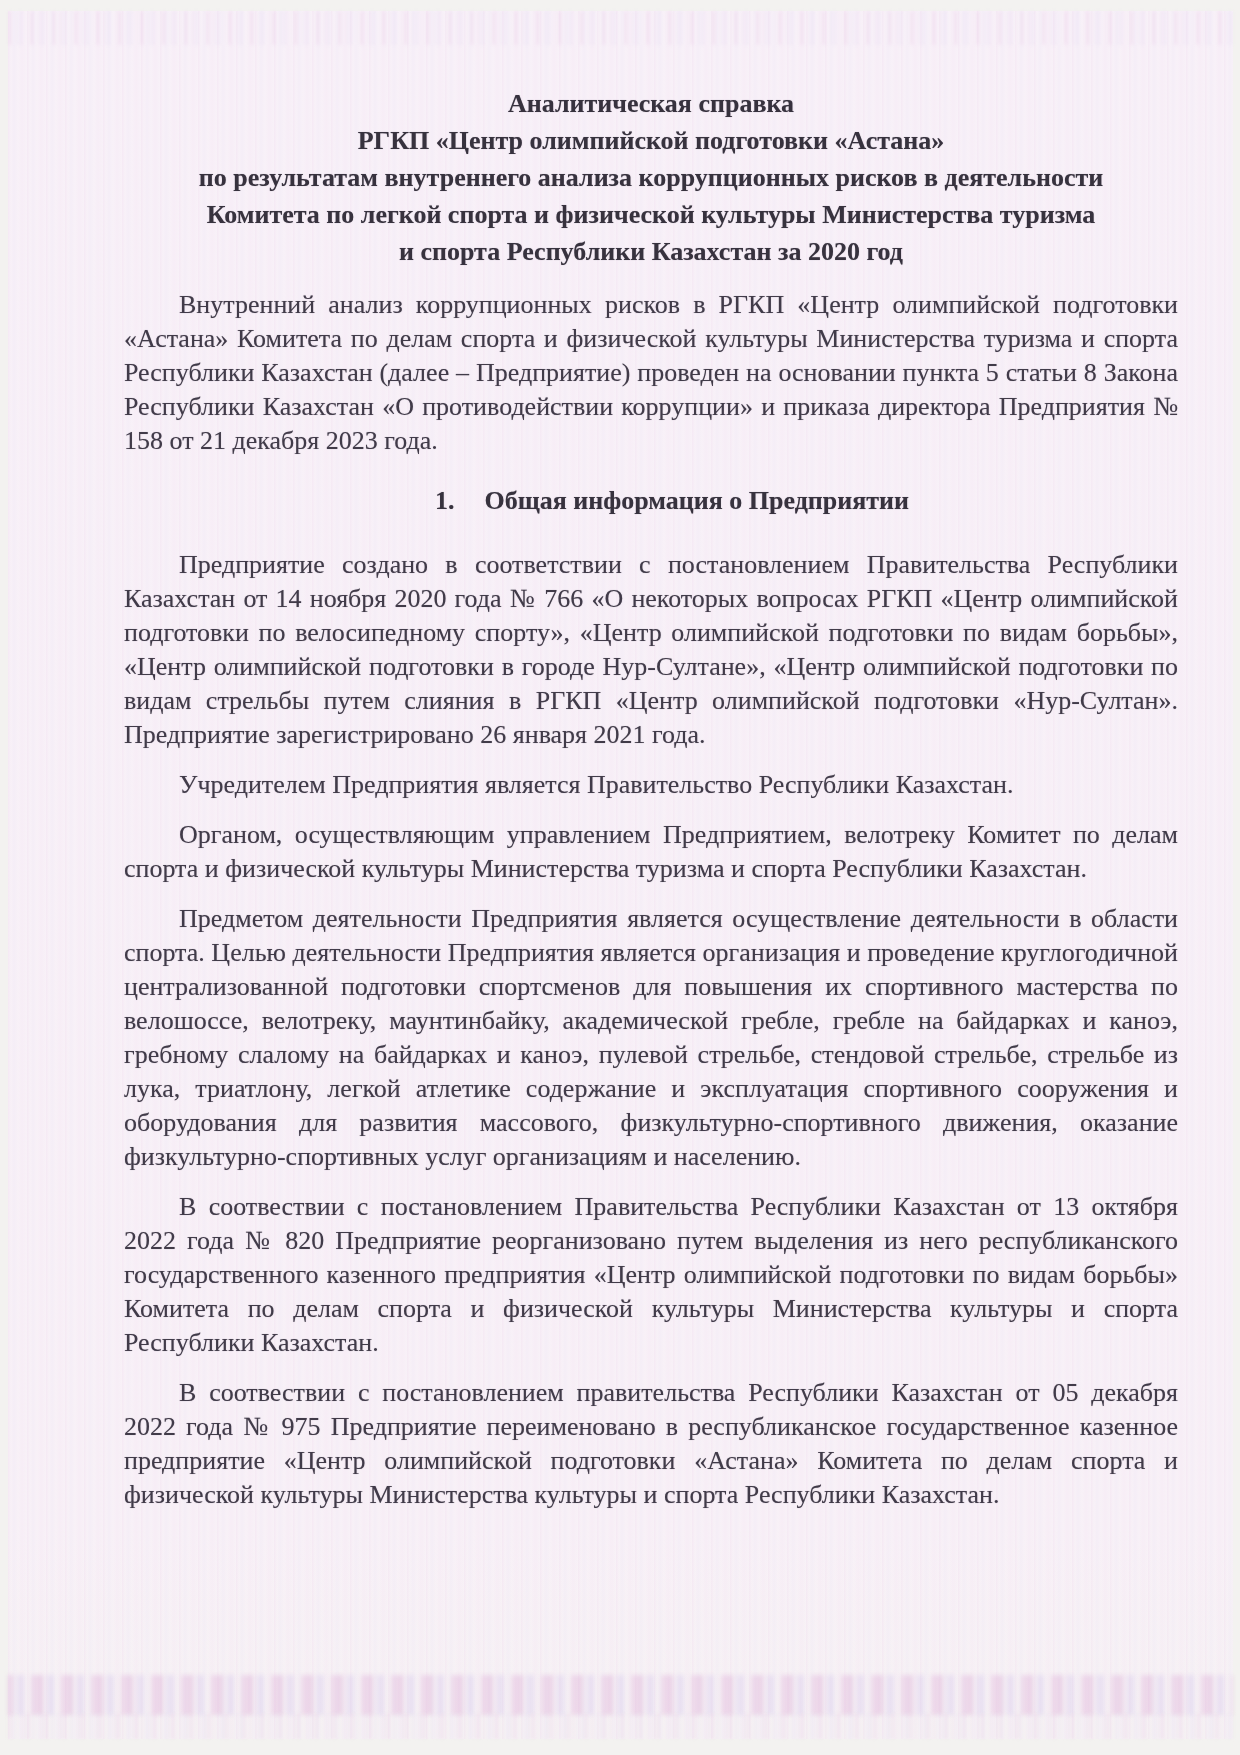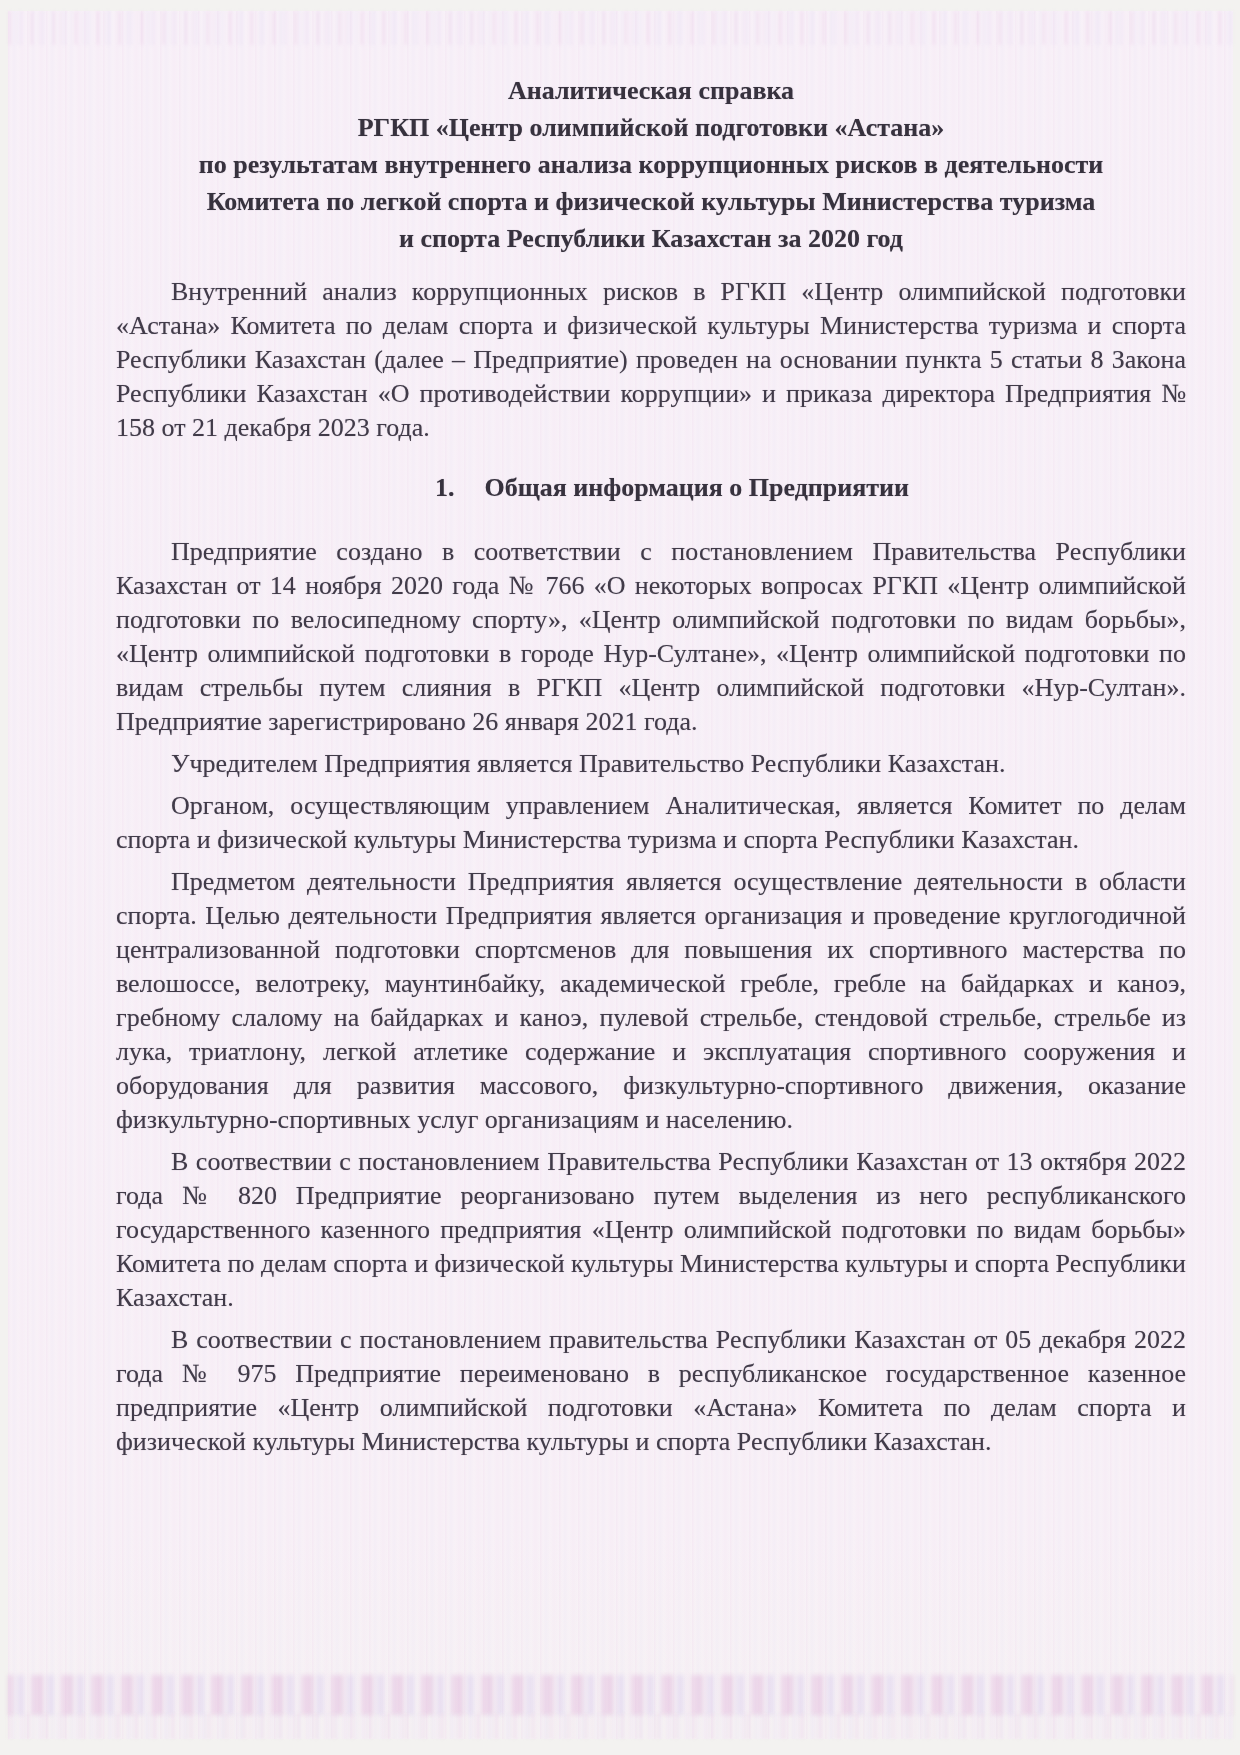--- a/index.html
+++ b/index.html
@@ -73,25 +73,25 @@
     font-size: 26px;
     line-height: 34px;
     color: #413b49;
     text-shadow: 0 0 1px rgba(70,62,80,0.40);
   }
   .title-block {
     text-align: center;
     font-weight: bold;
     line-height: 37px;
     color: #37323e;
-    margin: 3px 0 18px 0;
+    margin: 16px 0 18px 0;
   }
   .title-line { display: block; }
   .para {
-    margin: 8px;
+    margin: 16px;
     text-align: justify;
     text-indent: 55px;
   }
   .section-heading {
     margin: 26px 0 30px 0;
     padding-left: 42px;
     font-weight: bold;
     color: #37323e;
     text-align: center;
     text-indent: 0;
@@ -120,19 +120,19 @@
     </div>
 
     <p class="para">Внутренний анализ коррупционных рисков в РГКП «Центр олимпийской подготовки «Астана» Комитета по делам спорта и физической культуры Министерства туризма и спорта Республики Казахстан (далее – Предприятие) проведен на основании пункта 5 статьи 8 Закона Республики Казахстан «О противодействии коррупции» и приказа директора Предприятия № 158 от 21 декабря 2023 года.</p>
 
     <p class="para section-heading">
       <span class="num">1.</span><span>Общая информация о Предприятии</span>
     </p>
 
     <p class="para">Предприятие создано в соответствии с постановлением Правительства Республики Казахстан от 14 ноября 2020 года № 766 «О некоторых вопросах РГКП «Центр олимпийской подготовки по велосипедному спорту», «Центр олимпийской подготовки по видам борьбы», «Центр олимпийской подготовки в городе Нур-Султане», «Центр олимпийской подготовки по видам стрельбы путем слияния в РГКП «Центр олимпийской подготовки «Нур-Султан». Предприятие зарегистрировано 26 января 2021 года.</p>
     <p class="para">Учредителем Предприятия является Правительство Республики Казахстан.</p>
-    <p class="para">Органом, осуществляющим управлением Аналитическая, является Комитет по делам спорта и физической культуры Министерства туризма и спорта Республики Казахстан.</p>
+    <p class="para">Органом, осуществляющим управлением Предприятием, велотреку Комитет по делам спорта и физической культуры Министерства туризма и спорта Республики Казахстан.</p>
     <p class="para">Предметом деятельности Предприятия является осуществление деятельности в области спорта. Целью деятельности Предприятия является организация и проведение круглогодичной централизованной подготовки спортсменов для повышения их спортивного мастерства по велошоссе, велотреку, маунтинбайку, академической гребле, гребле на байдарках и каноэ, гребному слалому на байдарках и каноэ, пулевой стрельбе, стендовой стрельбе, стрельбе из лука, триатлону, легкой атлетике содержание и эксплуатация спортивного сооружения и оборудования для развития массового, физкультурно-спортивного движения, оказание физкультурно-спортивных услуг организациям и населению.</p>
     <p class="para">В соотвествии с постановлением Правительства Республики Казахстан от 13 октября 2022 года № 820 Предприятие реорганизовано путем выделения из него республиканского государственного казенного предприятия «Центр олимпийской подготовки по видам борьбы» Комитета по делам спорта и физической культуры Министерства культуры и спорта Республики Казахстан.</p>
     <p class="para">В соотвествии с постановлением правительства Республики Казахстан от 05 декабря 2022 года № 975 Предприятие переименовано в республиканское государственное казенное предприятие «Центр олимпийской подготовки «Астана» Комитета по делам спорта и физической культуры Министерства культуры и спорта Республики Казахстан.</p>
 
   </div>
 </div>
 
 </body></html>

